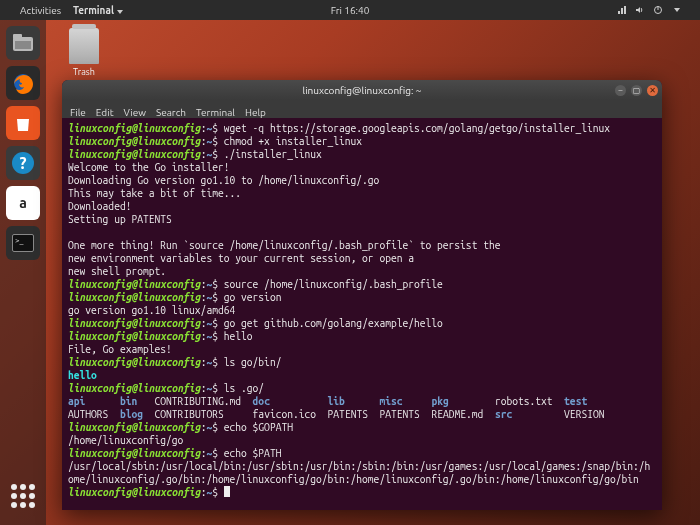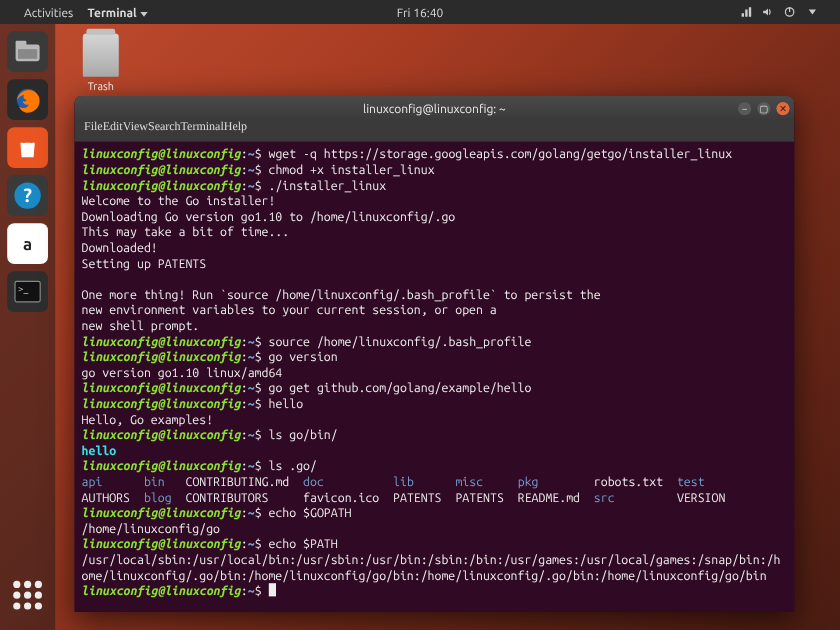--- a/index.html
+++ b/index.html
@@ -56,31 +56,31 @@
   .term-titlebar {
     height: 20px; background: linear-gradient(#4a4a4a,#3a3a3a);
     display: flex; align-items: center; color: #eee; font-size: 10px;
     position: relative;
   }
   .term-titlebar .title { position:absolute; left:50%; transform:translateX(-50%); }
   .term-titlebar .wbtn { position:absolute; right:4px; display:flex; gap:5px; }
   .term-titlebar .wbtn span { width:11px; height:11px; border-radius:50%; background:#5a5a5a; display:inline-block; font-size:8px; text-align:center; line-height:11px; color:#ddd; }
   .term-titlebar .wbtn .close { background:#e06a3d; color:#3a1a0a; }
   .term-menubar {
-    height: 18px; background: #3a3a3a; display:flex; align-items:flex-start; 
-    padding: 0 8px; font-size: 10px; color:#ddd;font-family:Liberation Serif, serif;
+    height: 18px; background: #3a3a3a; display:flex; align-items:flex-end; gap:10px;
+    padding: 0 8px; font-size: 10px; color:#ddd;
   }
   .term-body {
     flex: 1; padding: 4px 6px; font-family: "Ubuntu Mono","DejaVu Sans Mono",monospace;
     font-size: 10.3px; line-height: 13px; color: #eee; overflow: hidden;
     white-space: pre-wrap; word-break: break-all;
   }
   .pu { color:#8ae234; font-weight:bold;font-style:italic; } 
   .pc { color:#729fcf; font-weight:bold; } 
-  .dir { color:#729fcf; font-weight:normal; }
+  .dir { color:#729fcf; font-weight:bold; }
   .cy { color:#34e2e2; font-weight:bold; }
   .cursor { display:inline-block; width:6px; height:11px; background:#eee; vertical-align:-1px; }
 </style>
 </head>
 <body>
 
 <div class="topbar">
   <div class="left">
     <span>Activities</span>
     <span>
@@ -178,21 +178,21 @@
 <span>Setting up PATENTS</span>
 <span></span>
 <span>One more thing! Run `source /home/linuxconfig/.bash_profile` to persist the</span>
 <span>new environment variables to your current session, or open a</span>
 <span>new shell prompt.</span>
 <span class="pu">linuxconfig@linuxconfig</span><span>:</span><span class="pc">~</span><span>$</span> <span>source /home/linuxconfig/.bash_profile</span>
 <span class="pu">linuxconfig@linuxconfig</span><span>:</span><span class="pc">~</span><span>$</span> <span>go version</span>
 <span>go version go1.10 linux/amd64</span>
 <span class="pu">linuxconfig@linuxconfig</span><span>:</span><span class="pc">~</span><span>$</span> <span>go get github.com/golang/example/hello</span>
 <span class="pu">linuxconfig@linuxconfig</span><span>:</span><span class="pc">~</span><span>$</span> <span>hello</span>
-<span>Hello, Go examples!</span>
+<span>File, Go examples!</span>
 <span class="pu">linuxconfig@linuxconfig</span><span>:</span><span class="pc">~</span><span>$</span> <span>ls go/bin/</span>
 <span class="cy">hello</span>
 <span class="pu">linuxconfig@linuxconfig</span><span>:</span><span class="pc">~</span><span>$</span> <span>ls .go/</span>
 <span class="dir">api</span>      <span class="dir">bin</span>   <span>CONTRIBUTING.md</span>  <span class="dir">doc</span>          <span class="dir">lib</span>      <span class="dir">misc</span>     <span class="dir">pkg</span>        <span>robots.txt</span>  <span class="dir">test</span>
 <span>AUTHORS</span>  <span class="dir">blog</span>  <span>CONTRIBUTORS</span>     <span>favicon.ico</span>  <span>PATENTS</span>  <span>PATENTS</span>  <span>README.md</span>  <span class="dir">src</span>         <span>VERSION</span>
 <span class="pu">linuxconfig@linuxconfig</span><span>:</span><span class="pc">~</span><span>$</span> <span>echo $GOPATH</span>
 <span>/home/linuxconfig/go</span>
 <span class="pu">linuxconfig@linuxconfig</span><span>:</span><span class="pc">~</span><span>$</span> <span>echo $PATH</span>
 <span>/usr/local/sbin:/usr/local/bin:/usr/sbin:/usr/bin:/sbin:/bin:/usr/games:/usr/local/games:/snap/bin:/home/linuxconfig/.go/bin:/home/linuxconfig/go/bin:/home/linuxconfig/.go/bin:/home/linuxconfig/go/bin</span>
 <span class="pu">linuxconfig@linuxconfig</span><span>:</span><span class="pc">~</span><span>$</span> <span class="cursor"></span></div>

